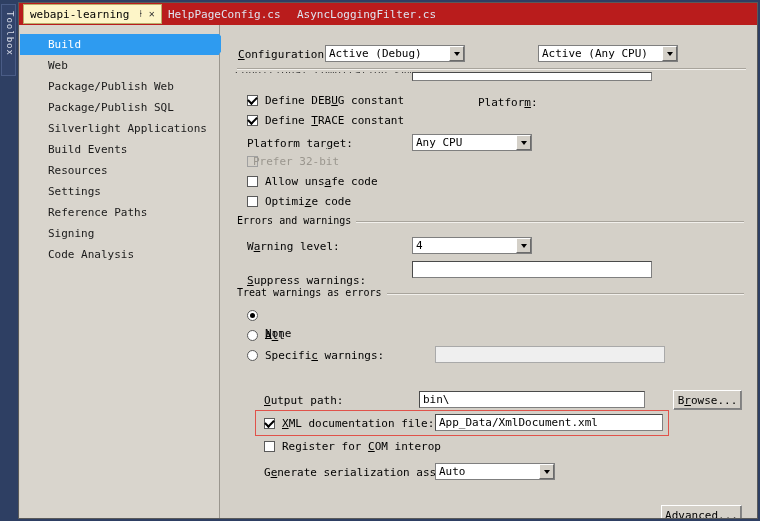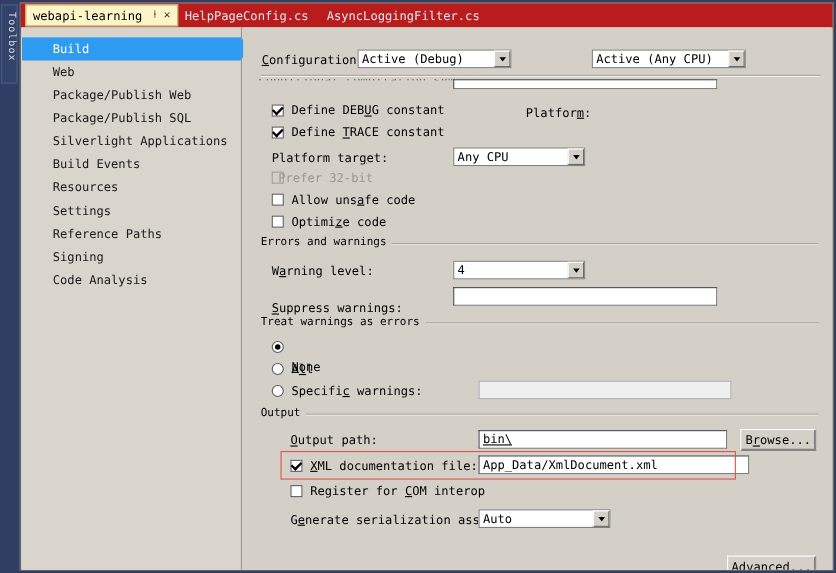--- a/index.html
+++ b/index.html
@@ -296,36 +296,32 @@
 
         <div class="rb" style="left:26px;top:305px;"></div>
         <div class="row lbl" style="left:44px;top:304px;">A<u>l</u>l</div>
 
         <div class="rb" style="left:26px;top:325px;"></div>
         <div class="row lbl" style="left:44px;top:324px;">Specifi<u>c</u> warnings:</div>
         <div class="tbox disabledish" style="left:214px;top:321px;width:230px;">
           <span></span>
         </div>
 
-        <div class="group" style="top:345px;">
-          <div class="gline"></div>
-          <div class="gtitle">Output</div>
-        </div>
 
         <div class="row lbl" style="left:43px;top:369px;"><u>O</u>utput path:</div>
-        <div class="tbox" style="left:214px;top:366px;width:226px;text-decoration:underline;">
+        <div class="tbox" style="left:198px;top:366px;width:226px;">
           <span>bin\</span>
         </div>
         <div class="btn" style="left:452px;top:365px;width:69px;">
           <span>B<u>r</u>owse...</span>
         </div>
 
         <div class="cb checked" style="left:43px;top:393px;"></div>
         <div class="row lbl" style="left:61px;top:392px;"><u>X</u>ML documentation file:</div>
-        <div class="tbox" style="left:214px;top:389px;width:246px;">
+        <div class="tbox" style="left:214px;top:389px;width:228px;">
           <span>App_Data/XmlDocument.xml</span>
         </div>
 
         <div class="cb" style="left:43px;top:416px;"></div>
         <div class="row lbl" style="left:61px;top:415px;">Register for <u>C</u>OM interop</div>
 
         <div class="row lbl" style="left:43px;top:441px;">G<u>e</u>nerate serialization assembly:</div>
         <div class="combo" style="left:214px;top:438px;width:120px;gap:20px;">
           <span class="cval">Auto</span>
           <span class="arrow"></span>

